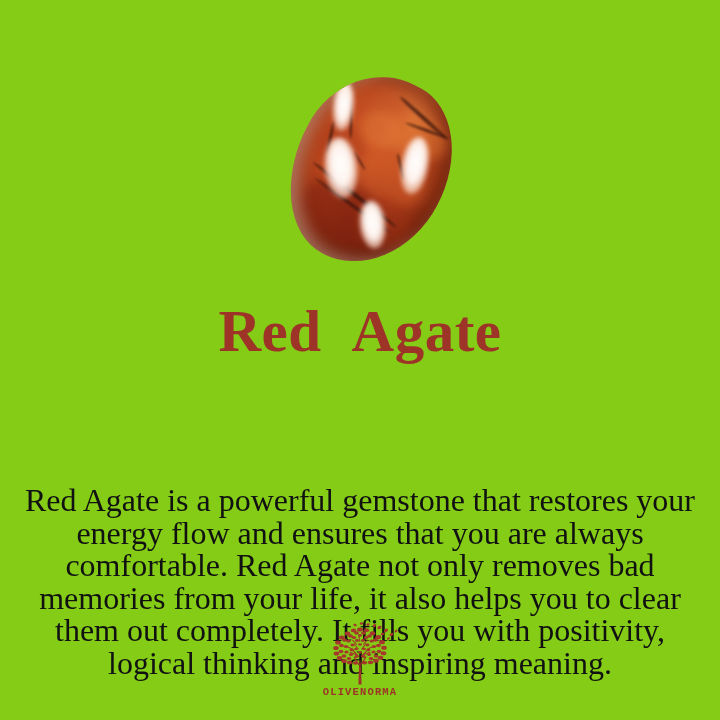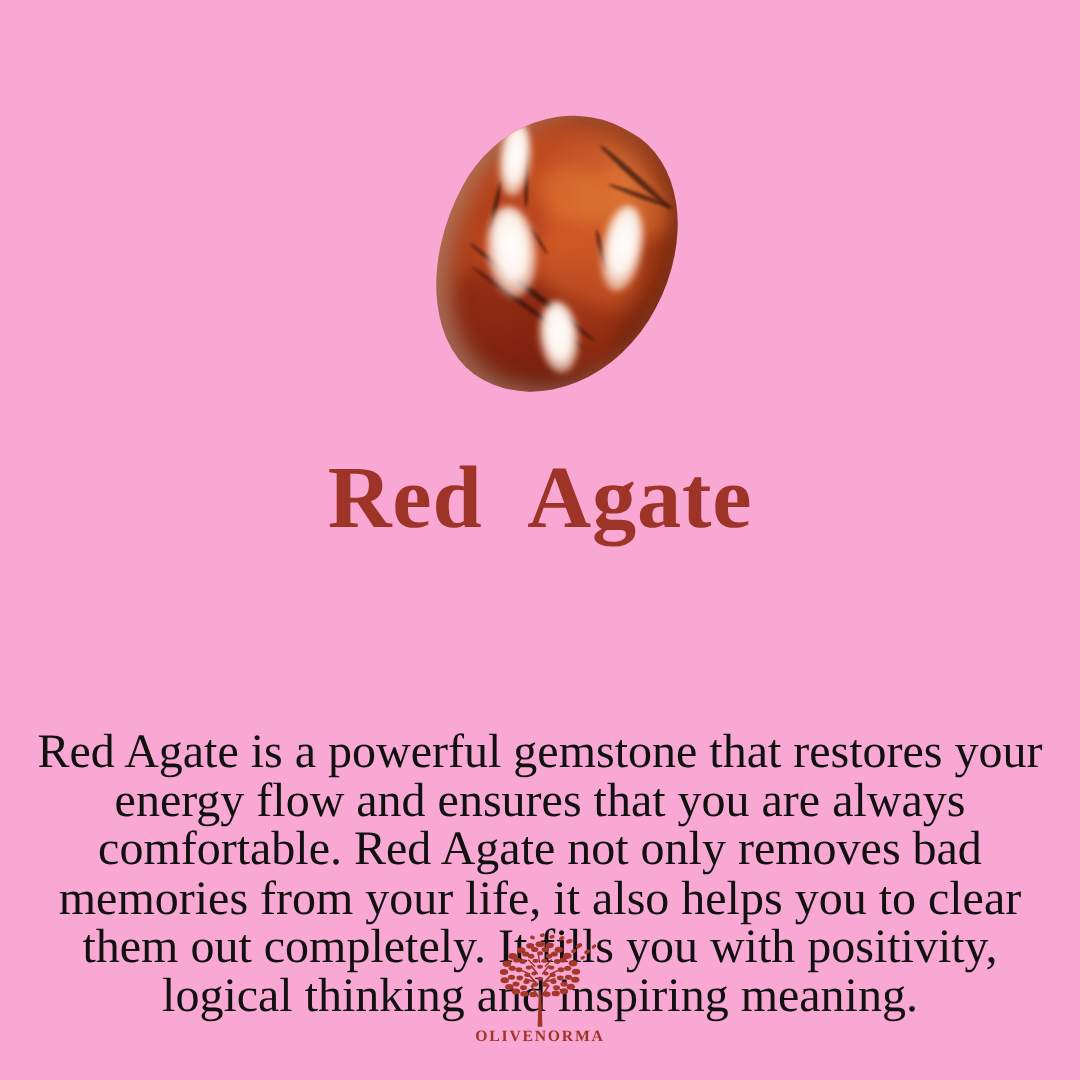--- a/index.html
+++ b/index.html
@@ -13,21 +13,21 @@
     height: 720px;
     overflow: hidden;
     font-family: "Liberation Serif", "DejaVu Serif", serif;
     position: relative;
   }
 
   .page {
     position: relative;
     width: 720px;
     height: 720px;
-    background: #f9a8d4;
+    background: #84cc16;
   }
 
   
   .stone-area {
     position: absolute;
     left: 0;
     top: 0;
     width: 720px;
     height: 280px;
   }
@@ -186,21 +186,21 @@
     width: 100px;
     height: 66px;
     display: block;
   }
   .logo-word {
     position: absolute;
     left: 0;
     top: 66px;
     width: 100px;
     text-align: center;
-    font-family: Liberation Serif, serif;
+    font-family: Liberation Mono, monospace;
     font-weight: 700;
     font-size: 10.5px;
     letter-spacing: 1.15px;
     color: #9e3328;
     white-space: nowrap;
   }
 </style>
 </head>
 <body>
 

